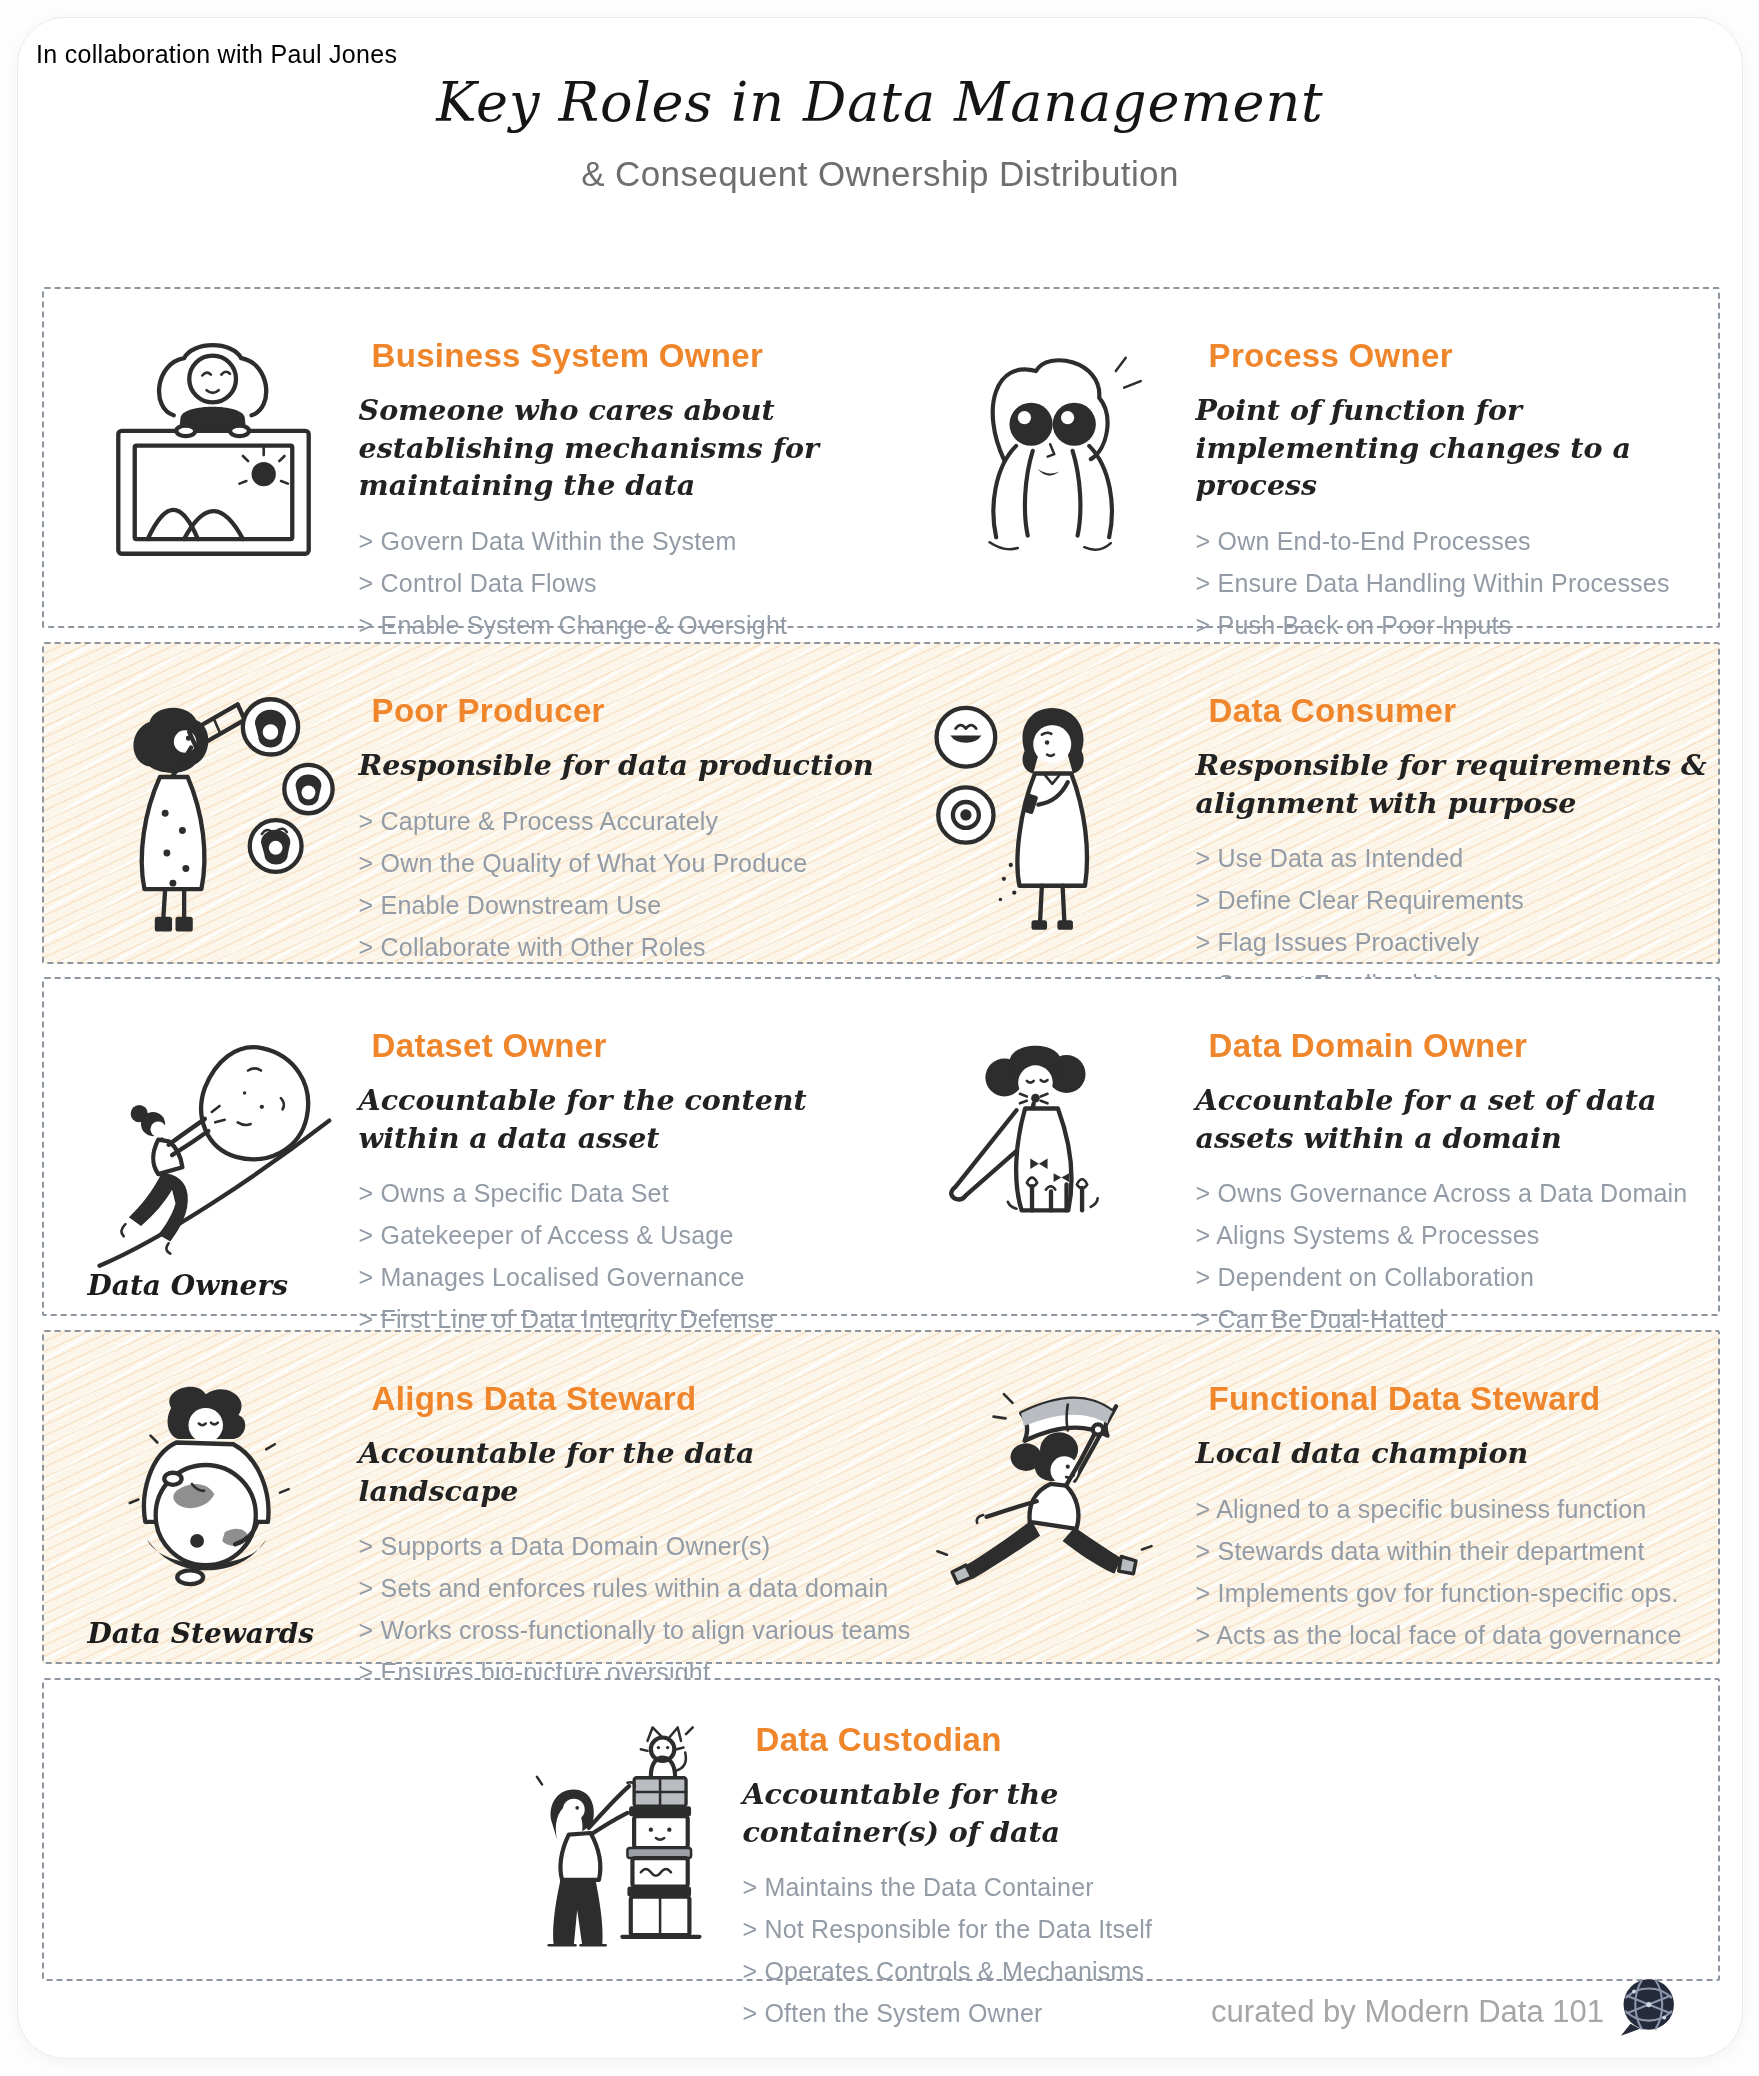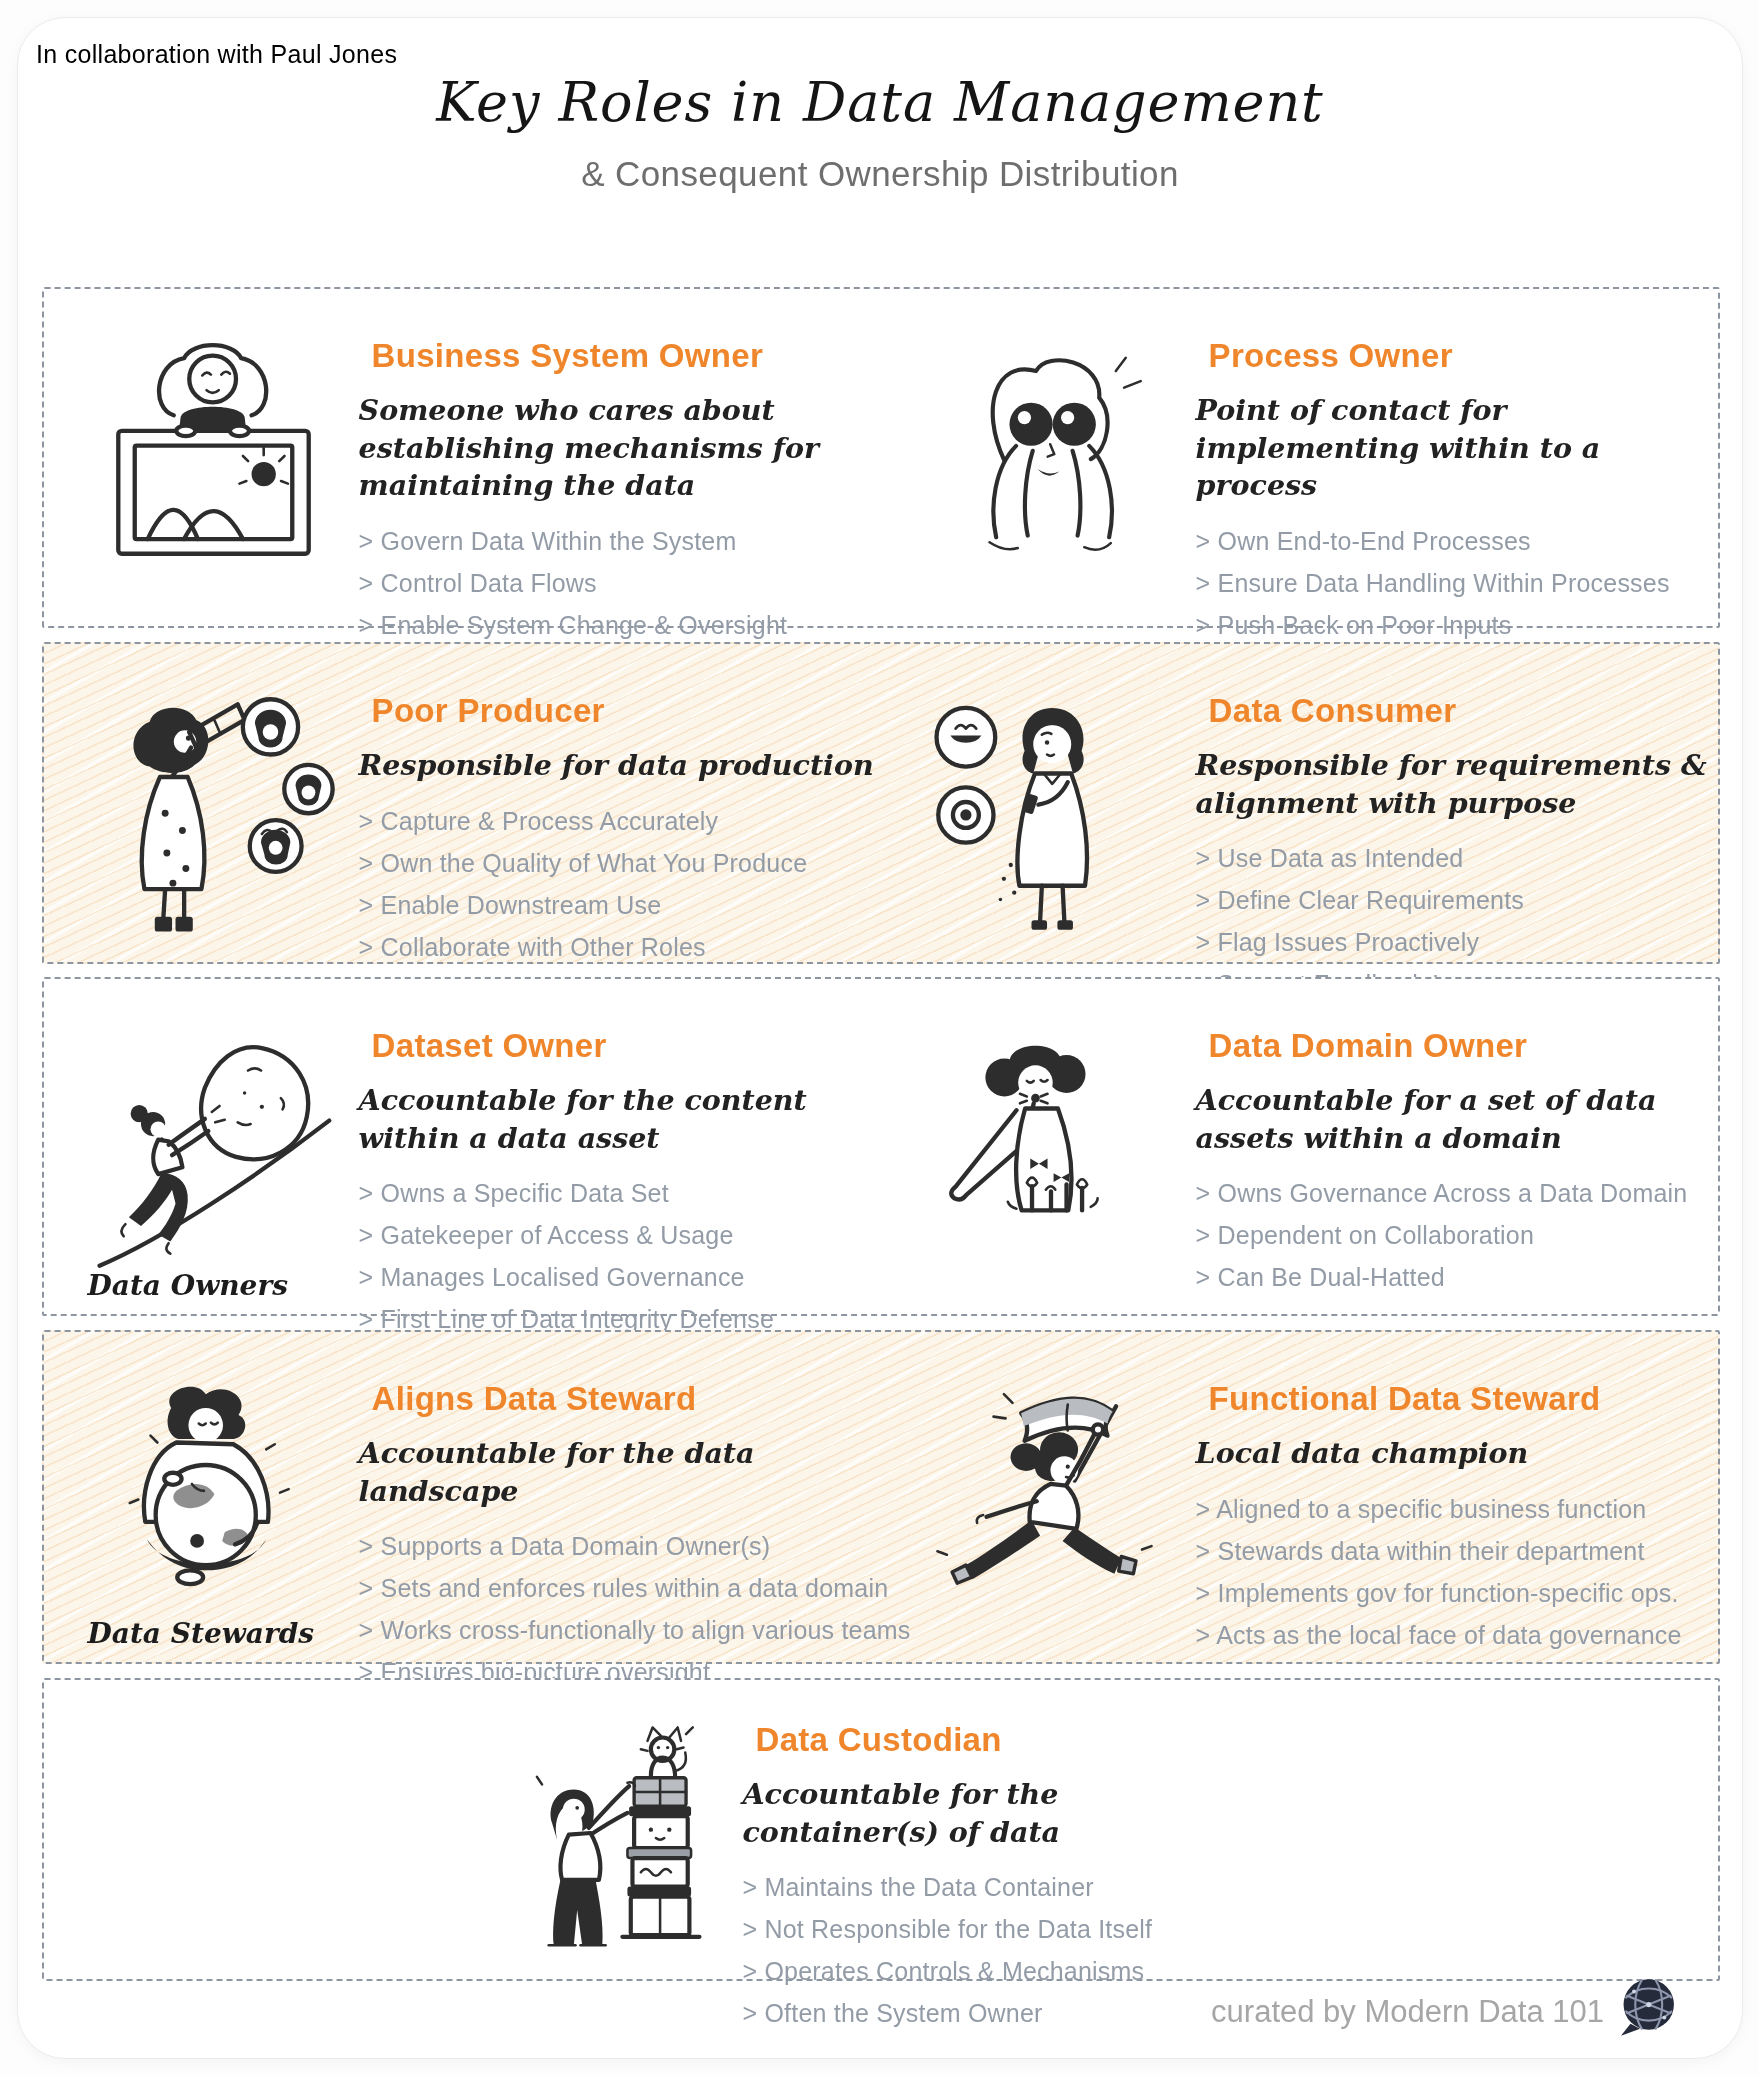--- a/index.html
+++ b/index.html
@@ -93,21 +93,21 @@
           <path class="ln" d="M176,142 C202,168 208,216 200,252"></path>
           <path class="ln" d="M156,148 C166,180 168,222 162,250"></path>
           <path class="th" d="M56,258 q18,12 34,7"></path>
             <path class="th" d="M170,264 q18,8 32,-5"></path>
           <path class="th" d="M208,52 l12,-16"></path>
             <path class="th" d="M218,72 l20,-8"></path>
         </svg>
       </div>
       <div class="content">
         <h3 class="role-title">Process Owner</h3>
-        <p class="role-desc">Point of contact for implementing within to a process</p>
+        <p class="role-desc">Point of function for implementing changes to a process</p>
         <ul class="bullets">
           <li>&gt; Own End-to-End Processes</li>
           <li>&gt; Ensure Data Handling Within Processes</li>
           <li>&gt; Push Back on Poor Inputs</li>
           <li>&gt; Drive Process Improvements</li>
         </ul>
       </div>
     </div>
   </div>
 
@@ -262,20 +262,21 @@
           <path class="th" d="M134,200 q6,-8 11,0"></path>
             <path class="th" d="M100,222 q-8,-2 -10,-8"></path>
             <path class="th" d="M186,220 q8,-4 8,-10"></path>
         </svg>
       </div>
       <div class="content">
         <h3 class="role-title">Data Domain Owner</h3>
         <p class="role-desc">Accountable for a set of data assets within a domain</p>
         <ul class="bullets">
           <li>&gt; Owns Governance Across a Data Domain</li>
+          <li>&gt; Aligns Systems &amp; Processes</li>
           <li>&gt; Dependent on Collaboration</li>
           <li>&gt; Can Be Dual-Hatted</li>
         </ul>
       </div>
     </div>
   </div>
 
   <div class="section s4 cream">
     <span class="group-label">Data Stewards</span>
     <div class="role">

